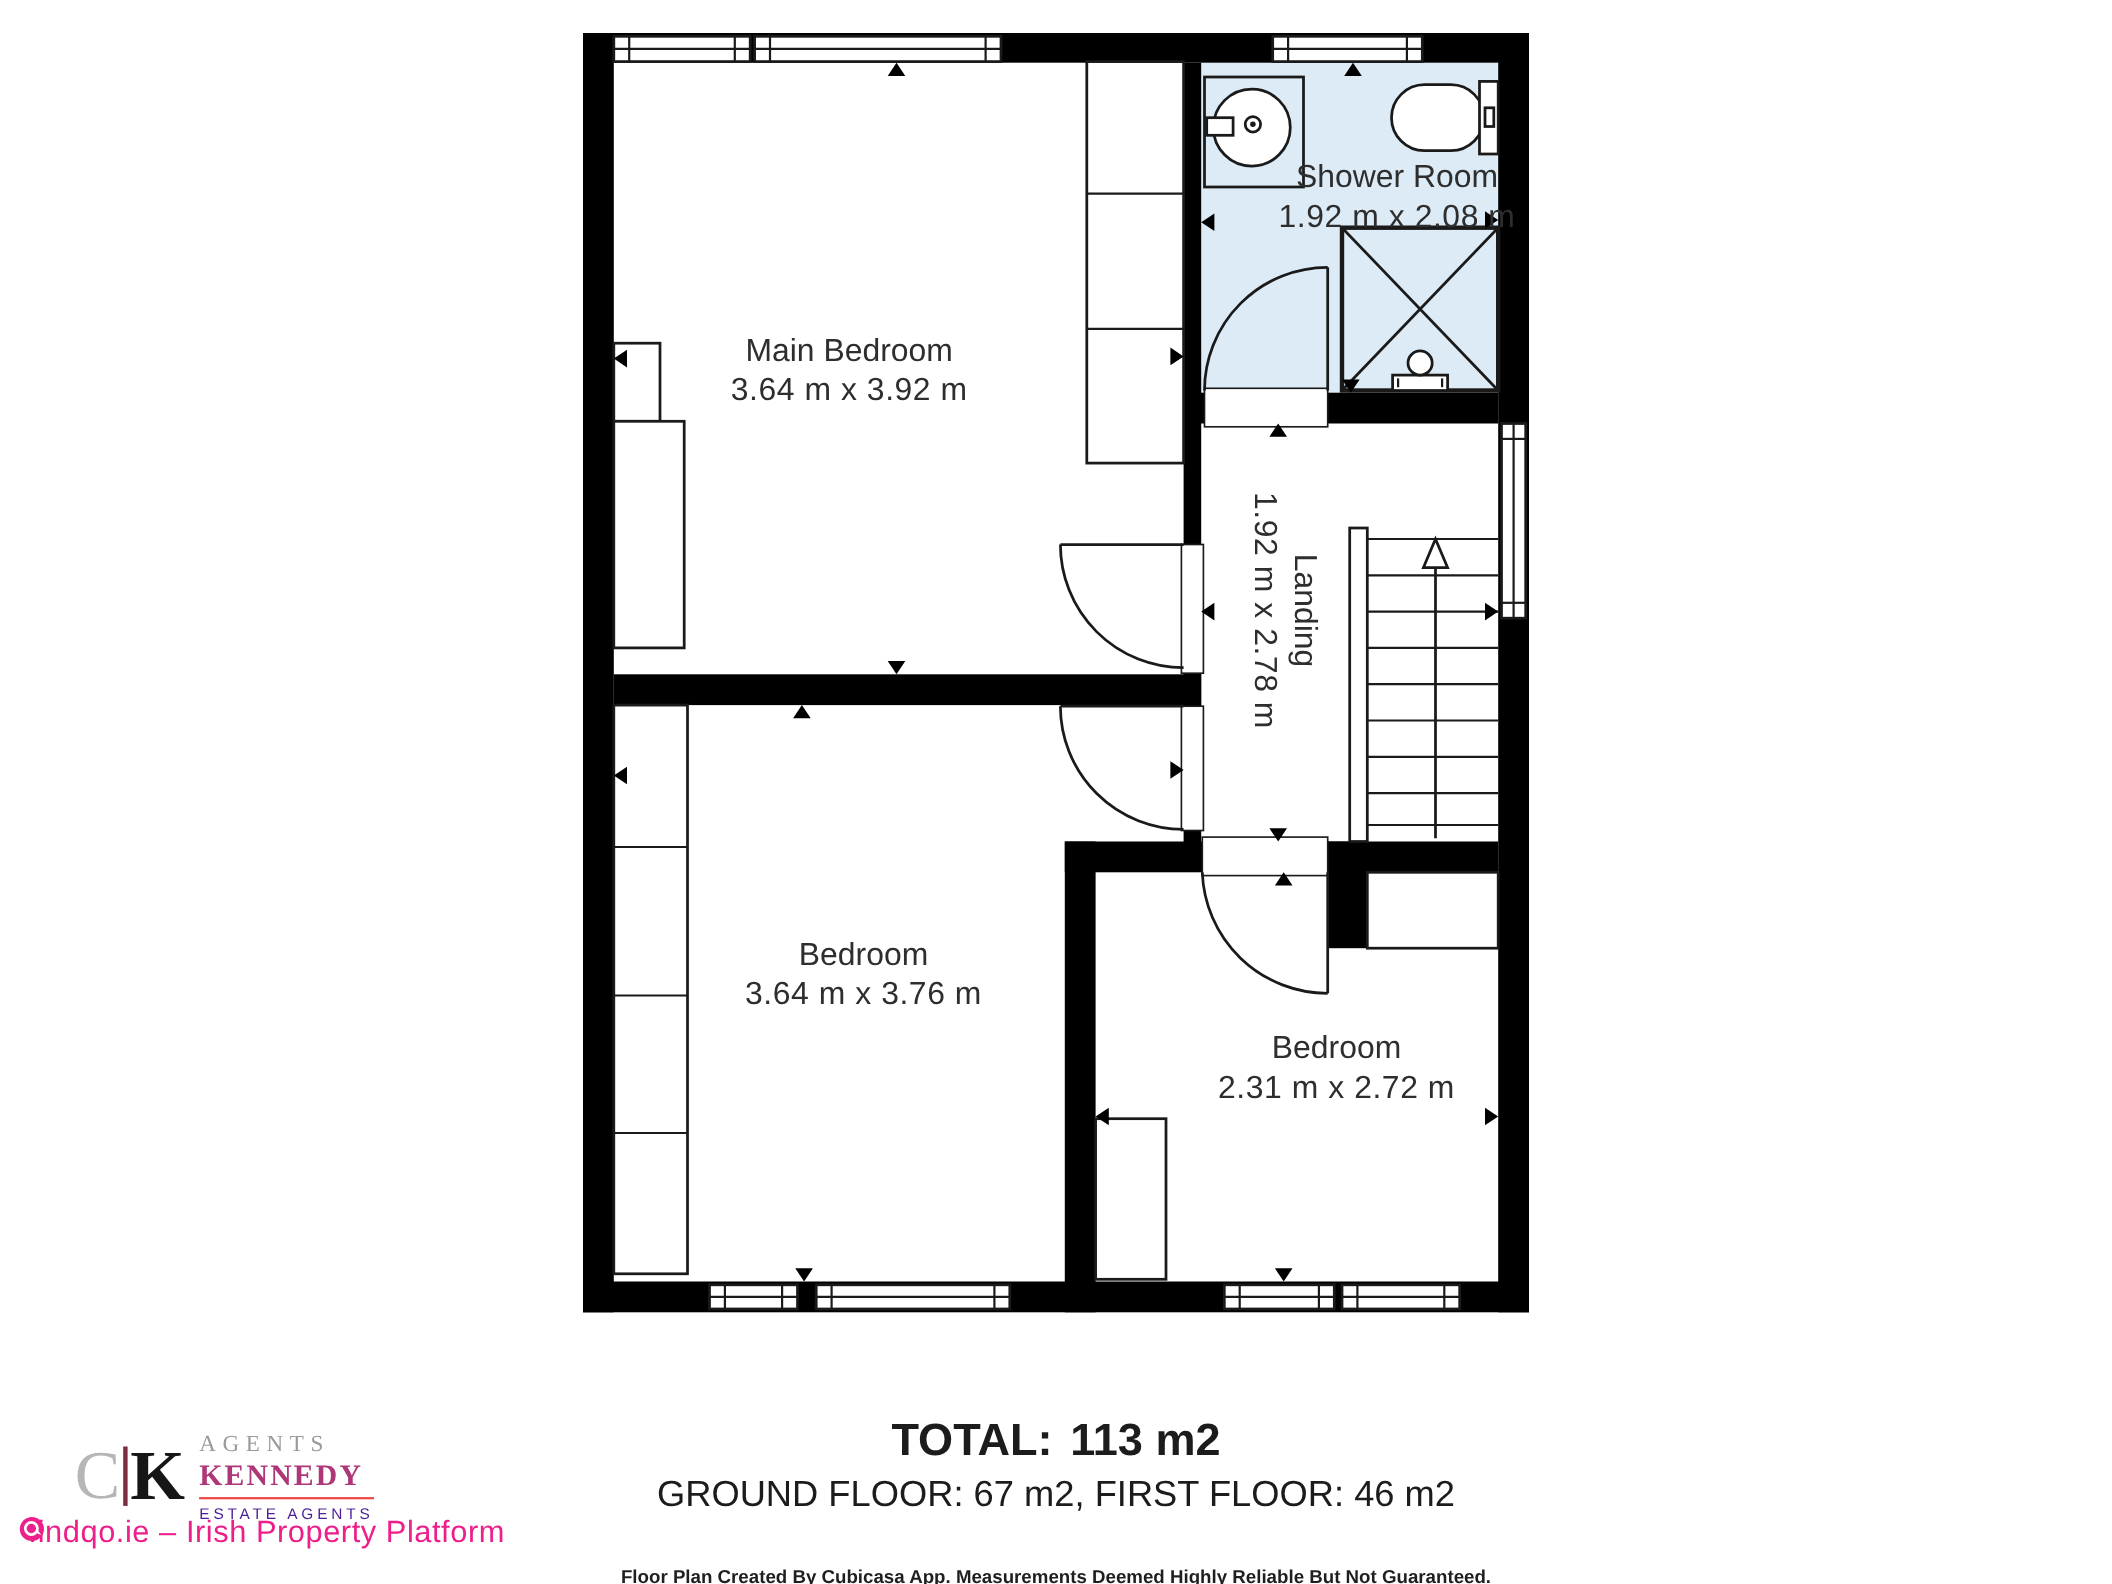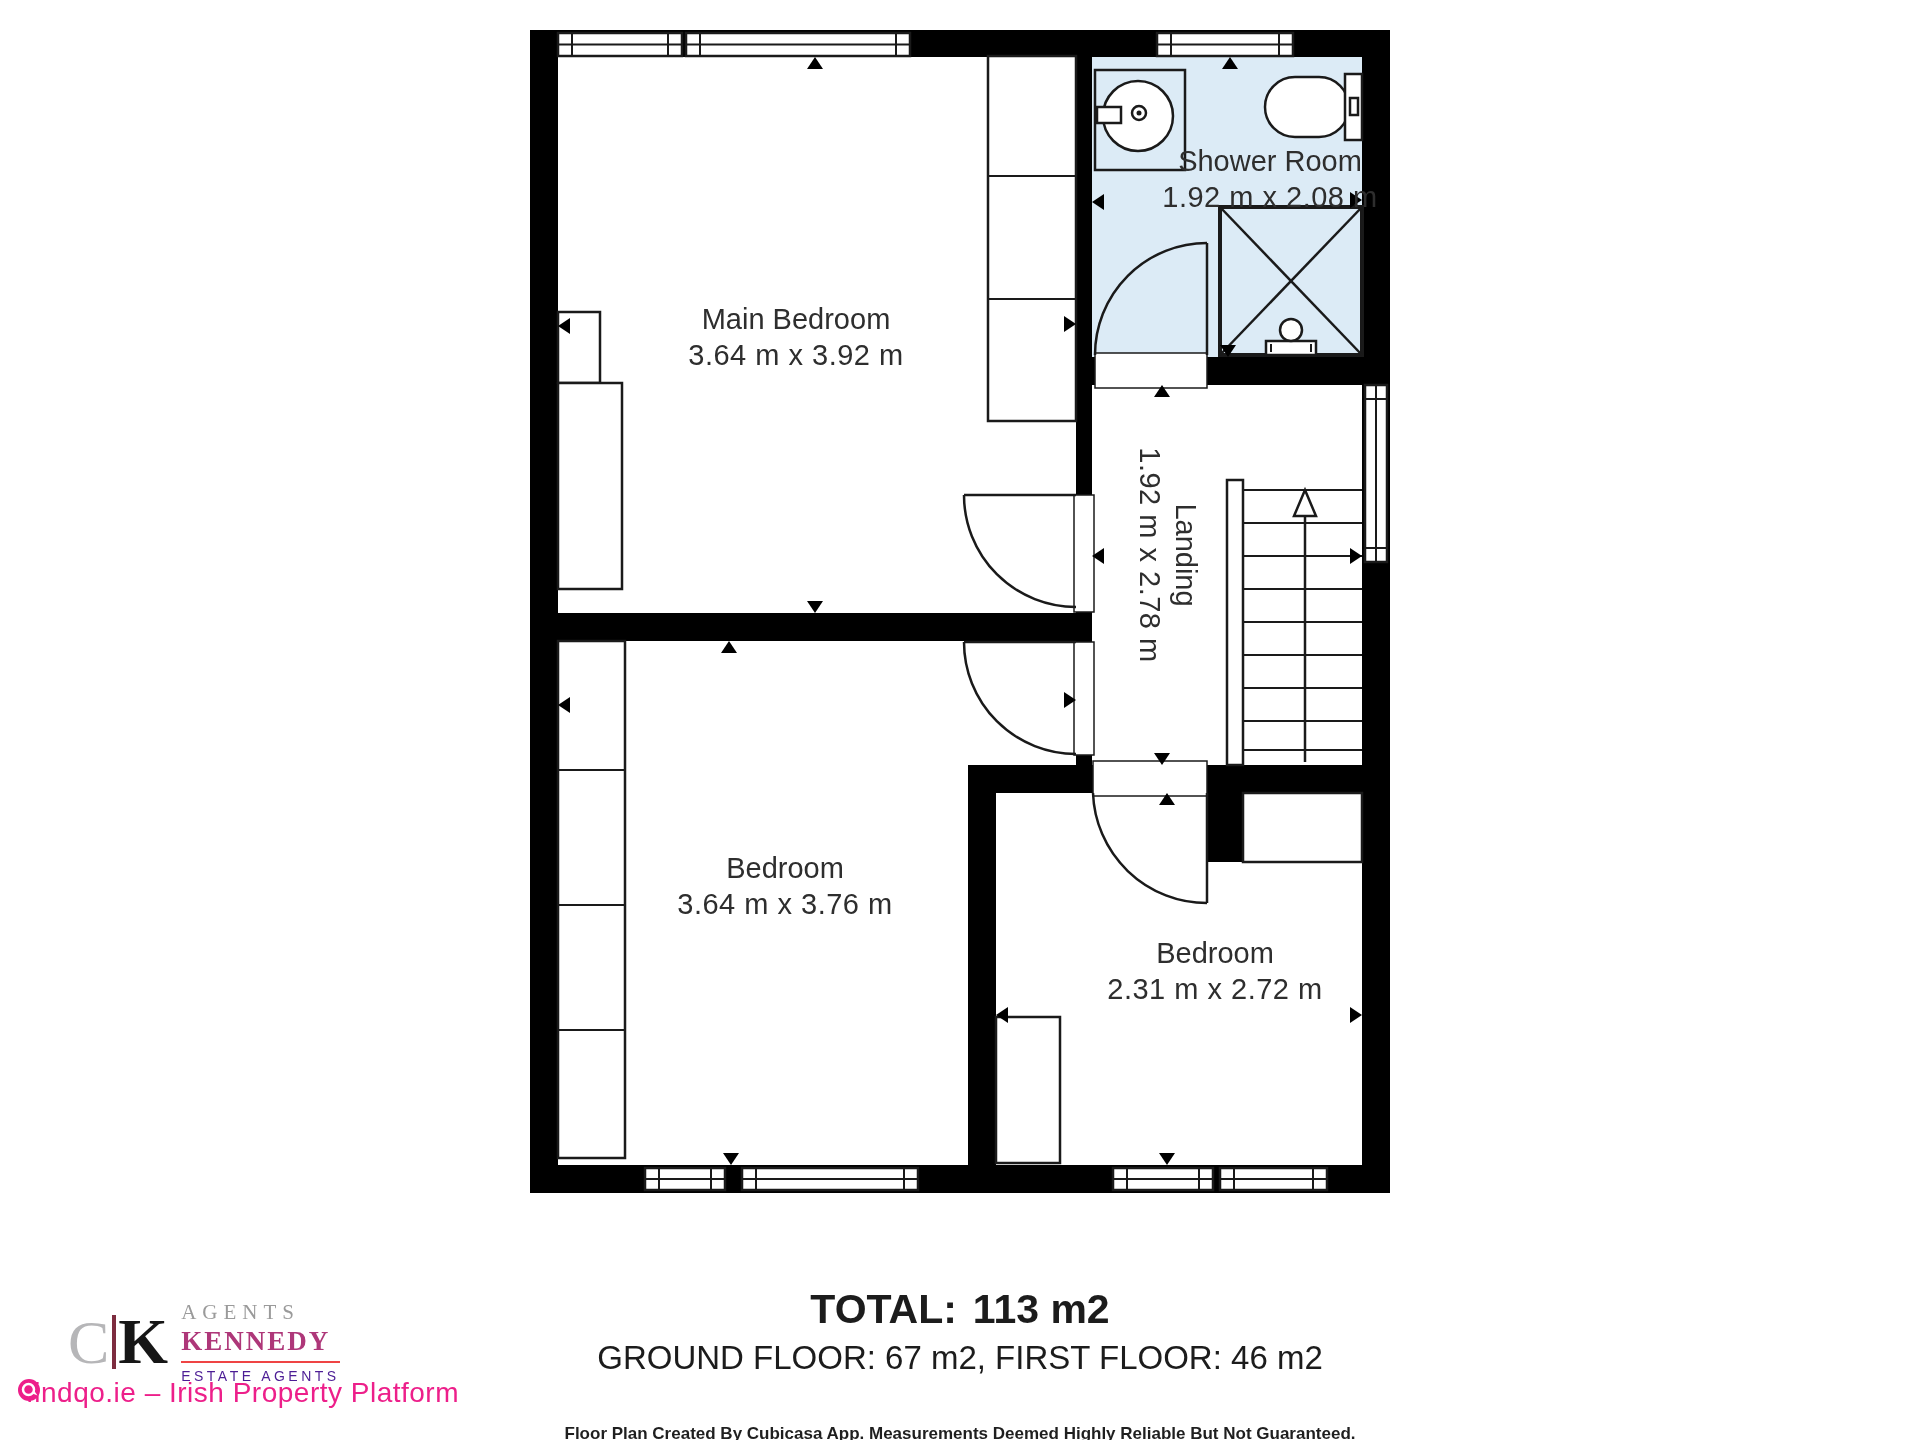--- a/index.html
+++ b/index.html
@@ -6,21 +6,21 @@
   body{
     width:1920px;height:1440px;position:relative;background:#ffffff;
     font-family:"Liberation Sans", sans-serif;overflow:hidden;
   }
   svg{position:absolute;left:0;top:0;}
   .room-label{
     position:absolute;transform:translate(-50%,-50%);
     text-align:center;color:#2e2e2e;font-size:29px;line-height:36px;white-space:nowrap;
   }
   .room-label .dims{letter-spacing:0.5px;}
-  #label-main{left:796px;top:337px;}
+  #label-main{left:772px;top:337px;}
   #label-shower{left:1270px;top:179px;}
   #label-landing{left:1168px;top:555px;transform:translate(-50%,-50%) rotate(90deg);}
   #label-bl{left:785px;top:886px;}
   #label-br{left:1215px;top:971px;}
 
   .totals{position:absolute;top:1286px;left:0;width:100%;text-align:center;color:#1c1c1c;}
   .totals .line1{font-size:41px;font-weight:bold;}
   .totals .line1 .val{margin-left:16px;}
   .totals .line2{font-size:33px;margin-top:6px;text-align:center;}
   .disclaimer{

